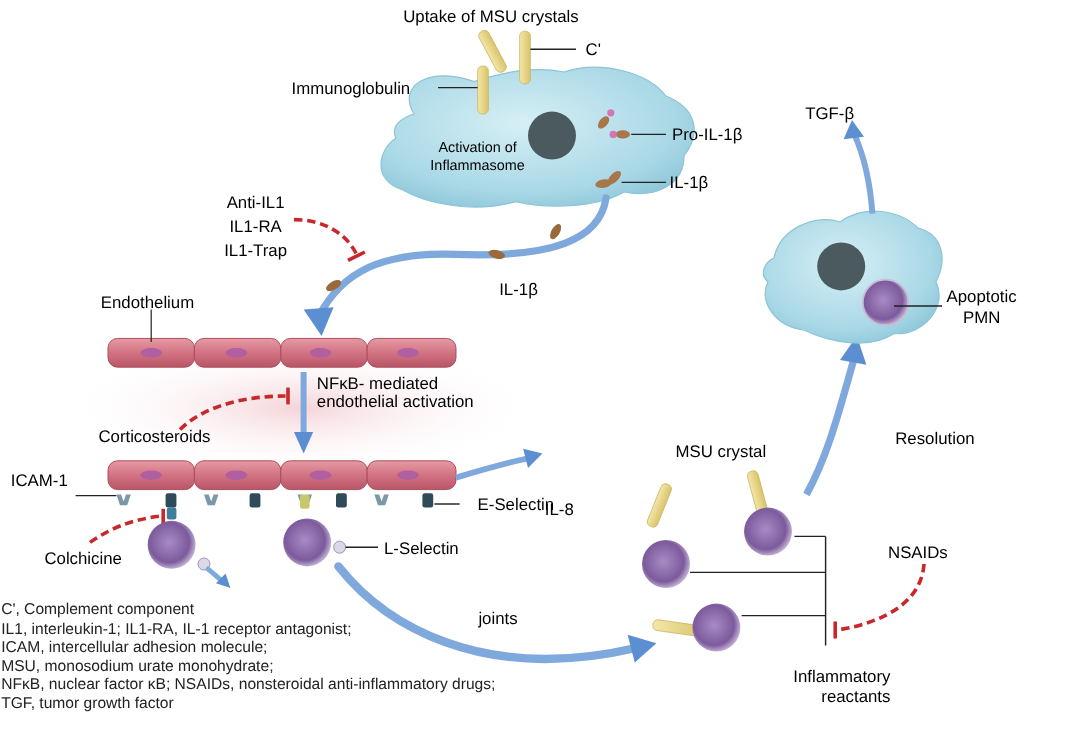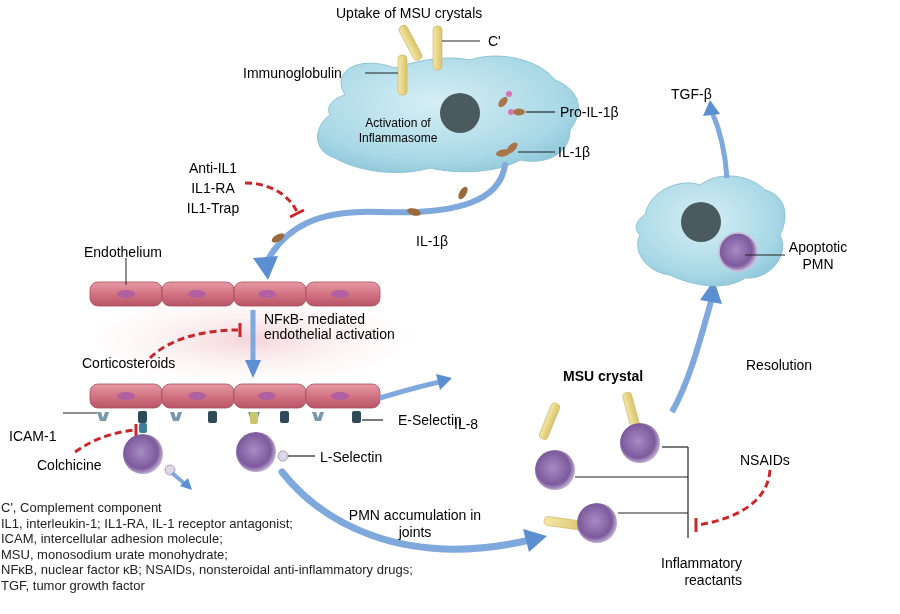--- a/index.html
+++ b/index.html
@@ -192,29 +192,28 @@
   <div>IL1-RA</div>
   <div>IL1-Trap</div>
 </div>
 <div class="lbl" style="left:84px;top:244px;">Endothelium</div>
 <div class="lbl" style="left:264px;top:312px;line-height:15px;">
   <div>NFκB- mediated</div>
   <div>endothelial activation</div>
 </div>
 <div class="lbl" style="left:82px;top:355px;">Corticosteroids</div>
 <div class="lbl" style="left:454px;top:368px;margin-top:48px;">IL-8</div>
-<div class="lbl" style="left:9px;top:428px;">ICAM-1</div>
+<div class="lbl" style="left:9px;top:392px;">ICAM-1</div>
 <div class="lbl" style="left:398px;top:412px;">E-Selectin</div>
 <div class="lbl" style="left:320px;top:449px;">L-Selectin</div>
 <div class="lbl" style="left:37px;top:457px;">Colchicine</div>
 <div class="lbl ctr" style="left:340px;top:507px;width:150px;">
-  <div>PMN accumulation in</div>
   <div>joints</div>
 </div>
-<div class="lbl" style="left:563px;top:368px;font-weight:bold;">MSU crystal</div>
+<div class="lbl" style="left:563px;top:368px;">MSU crystal</div>
 <div class="lbl" style="left:746px;top:357px;">Resolution</div>
 <div class="lbl" style="left:671px;top:86px;">TGF-β</div>
 <div class="lbl ctr" style="left:782px;top:239px;width:72px;">
   <div>Apoptotic</div>
   <div>PMN</div>
 </div>
 <div class="lbl" style="left:740px;top:452px;text-align:right;">NSAIDs</div>
 <div class="lbl ctr" style="left:642px;top:555px;width:100px;text-align:right;">
   <div>Inflammatory</div>
   <div>reactants</div>

